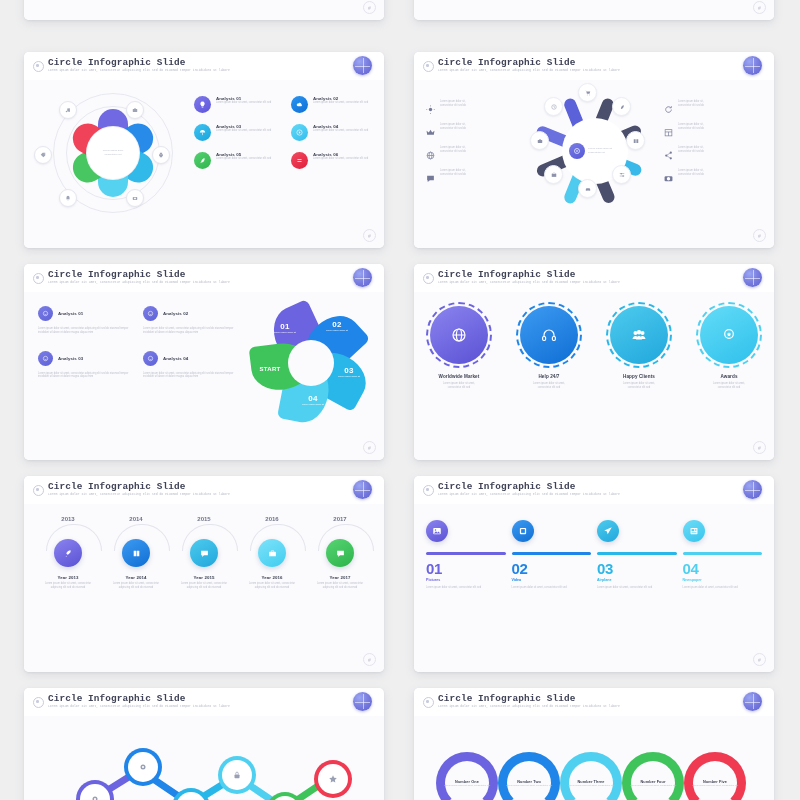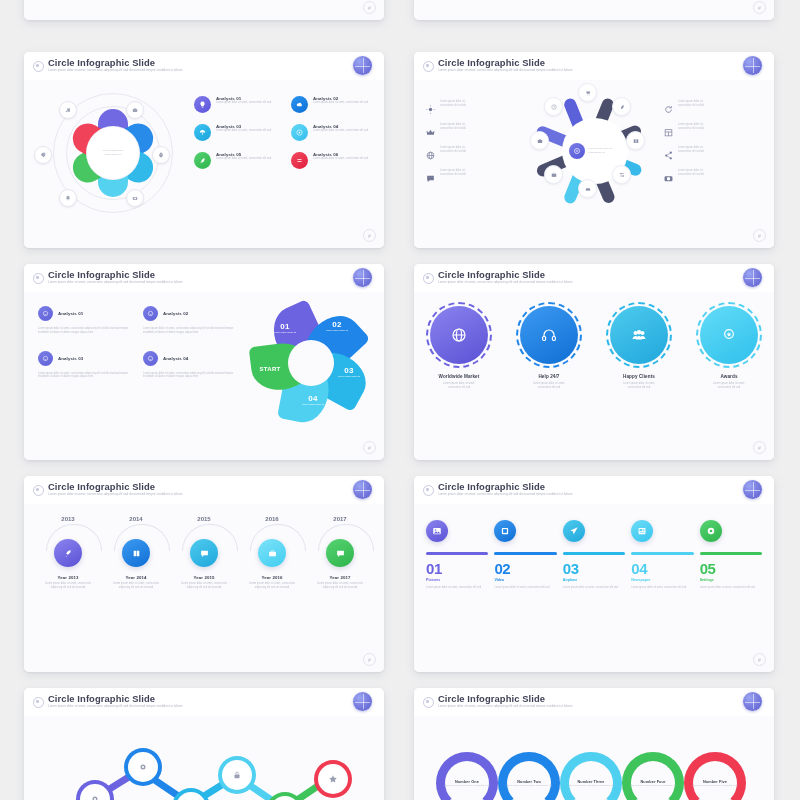--- a/index.html
+++ b/index.html
@@ -21,20 +21,21 @@
     overflow:hidden;
   }
   .slide .body{
     position:absolute;left:0;right:0;top:28px;bottom:0;
     background:#fbfbfd;
   }
   .hdr{
     position:absolute;left:0;right:4px;top:0;height:28px;
     background:#ffffff;
     border-bottom:2px solid #ef4444;
+    font-family:Liberation Mono, monospace;
   }
   .hdr .mark{
     position:absolute;left:9px;top:9px;width:9px;height:9px;border-radius:50%;
     border:1.2px solid #c9cbe0;
   }
   .hdr .mark::after{
     content:"";position:absolute;left:2.3px;top:2.3px;width:2.6px;height:2.6px;
     border-radius:50%;background:#c9cbe0;
   }
   .hdr .ttl{
@@ -810,32 +811,20 @@
                 <rect x="9" y="7" width="3" height="1" fill="#4fd0f0"></rect>
                 <rect x="4" y="9.5" width="8" height="1" fill="#4fd0f0"></rect>
               </svg>
             </div>
         <div class="s6-bar" style="background:#4fd0f0;"></div>
         <div class="s6-num" style="color:#4fd0f0;">04</div>
         <div class="s6-name" style="color:#4fd0f0;">Newspaper</div>
         <div class="txt-xs">Lorem ipsum dolor sit amet, consectetur elit sed</div>
       </div>
 
-      <div class="s6-col">
-        <div class="s6-ico" style="background:linear-gradient(150deg,#57d473,#2db34a);">
-              <svg width="10" height="10" viewBox="0 0 16 16" fill="#fff">
-                <circle cx="8" cy="8" r="5.2"></circle>
-                <circle cx="8" cy="8" r="2" fill="#3fc45c"></circle>
-              </svg>
-            </div>
-        <div class="s6-bar" style="background:#3fc45c;"></div>
-        <div class="s6-num" style="color:#3fc45c;">05</div>
-        <div class="s6-name" style="color:#3fc45c;">Settings</div>
-        <div class="txt-xs">Lorem ipsum dolor sit amet, consectetur elit sed</div>
-      </div>
 
     </div>
   </div>
   <div class="pagedot">#</div>
 </div>
 
 <div class="slide" style="left:24px;top:688px;">
   <div class="hdr">
     <span class="mark"></span>
     <div class="ttl">Circle Infographic Slide</div>

